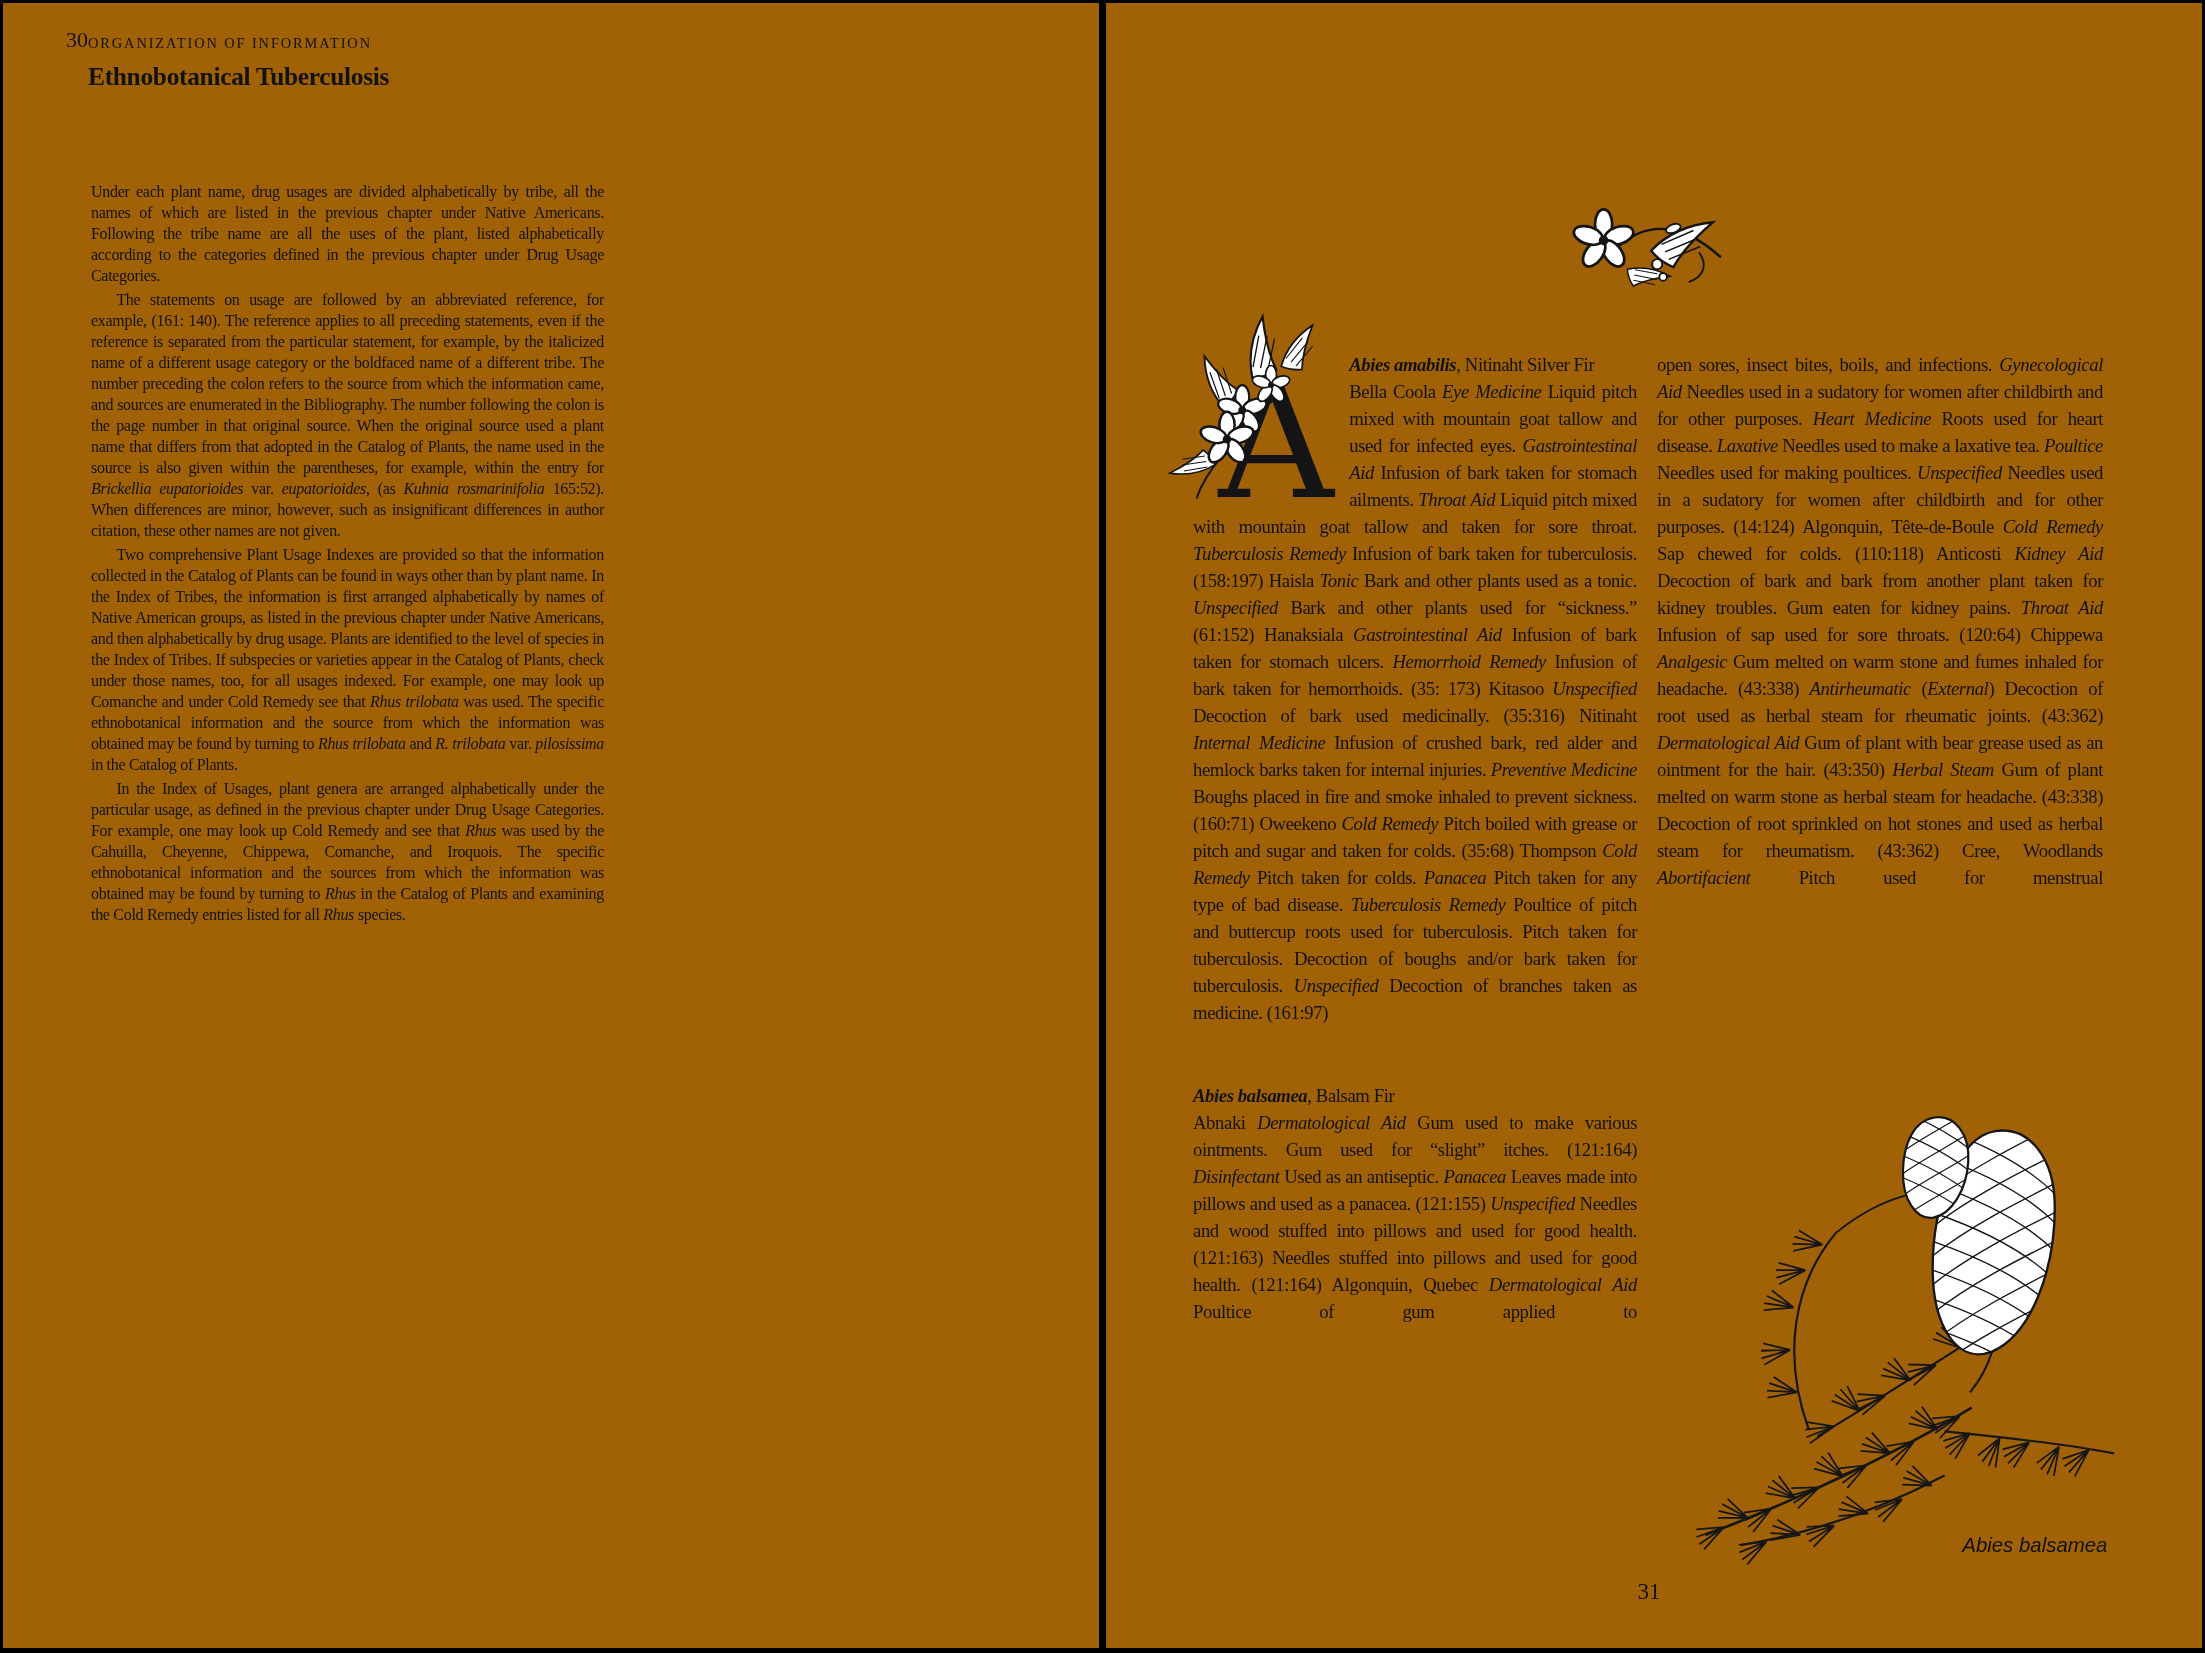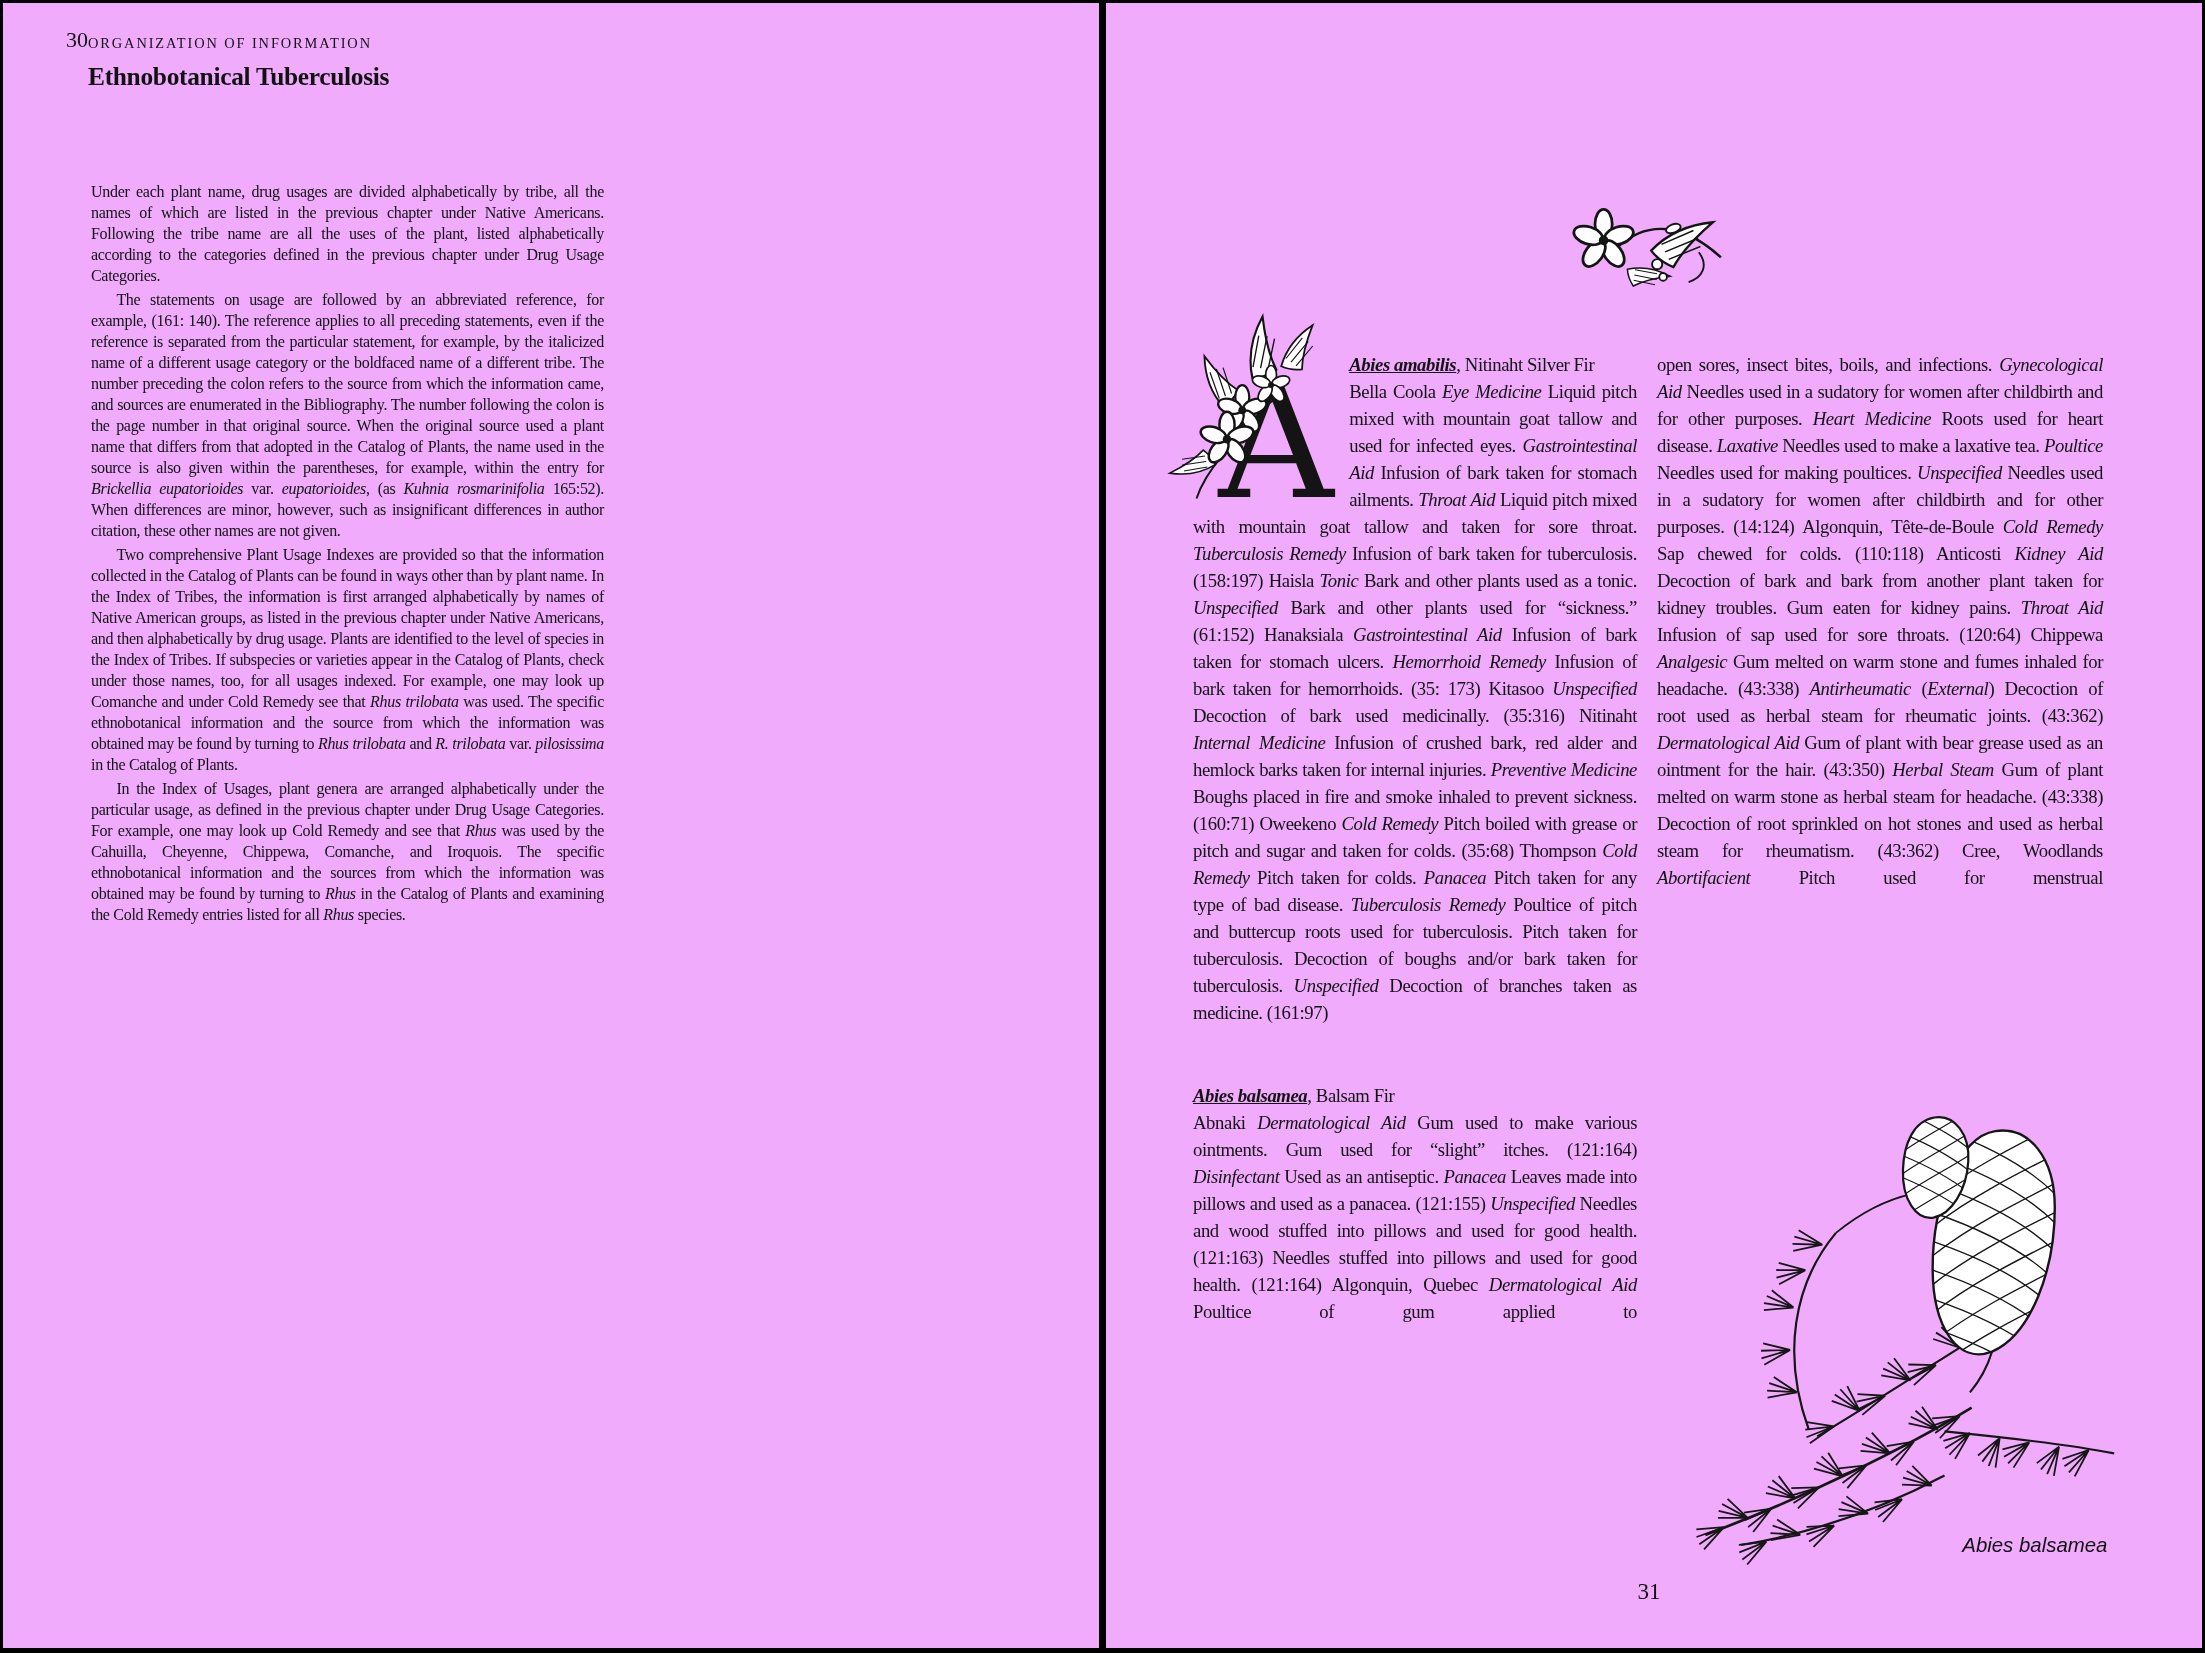--- a/index.html
+++ b/index.html
@@ -1,18 +1,18 @@
 <!DOCTYPE html>
 <html style="font-size:13.6px"><head>
 <meta charset="utf-8">
 <style>
   html,body { margin:0; padding:0; background:#fff; }
   .spread {
     position:relative; width:2205px; height:1654px; box-sizing:border-box;
-    background:#f0abfc; border:3.4px solid #000; border-bottom-width:6px;
+    background:#a16207; border:3.4px solid #000; border-bottom-width:6px;
     display:flex; color:#121212;
     font-family:"Liberation Serif","DejaVu Serif",serif;
   }
   .page { position:relative; height:100%; box-sizing:border-box; }
   .page-left  { width:1103px; border-right:7.6px solid #000; }
   .page-right { flex:1; }
 
   
   .lp-pagenum { position:absolute; left:63px; top:24px; font-size:22px; }
   .lp-runhead { position:absolute; left:85px; top:32px; width:519px;
@@ -34,21 +34,21 @@
   .rp-col  { position:absolute; top:348px; font-size:18.7px; line-height:27px;
              text-align:justify; letter-spacing:-0.4px; }
   .rp-col1 { left:87px;  width:444px; }
   .rp-col2 { left:551px;  width:446px; }
   .dropcap { float:left; width:146px; height:178px; margin:-22px 10.2px 3.4px 0; }
   .entry-head, .entry-body { margin:0; }
   .entry2 { margin-top:56px; }
   .runover { text-align-last:justify; }
   .seg-b  { font-weight:normal; }
   .seg-i  { font-style:italic; }
-  .seg-bi { font-weight:bold; font-style:italic;text-decoration:underline; }
+  .seg-bi { font-weight:bold; font-style:italic; }
 
   .rp-illo { position:absolute; left:584px; top:1067px; width:431px; height:492px; }
   .rp-illo svg { display:block; }
   .rp-illo-caption { position:absolute; right:13.6px; bottom:5.1px;
                      font:italic 20.4px "Liberation Sans","DejaVu Sans",sans-serif;
                      color:#121212; }
   .rp-pagenum { position:absolute; left:85px; top:1576px; width:916px;
                 text-align:center; font-size:23px; }
   svg { overflow:visible; }
 </style>

